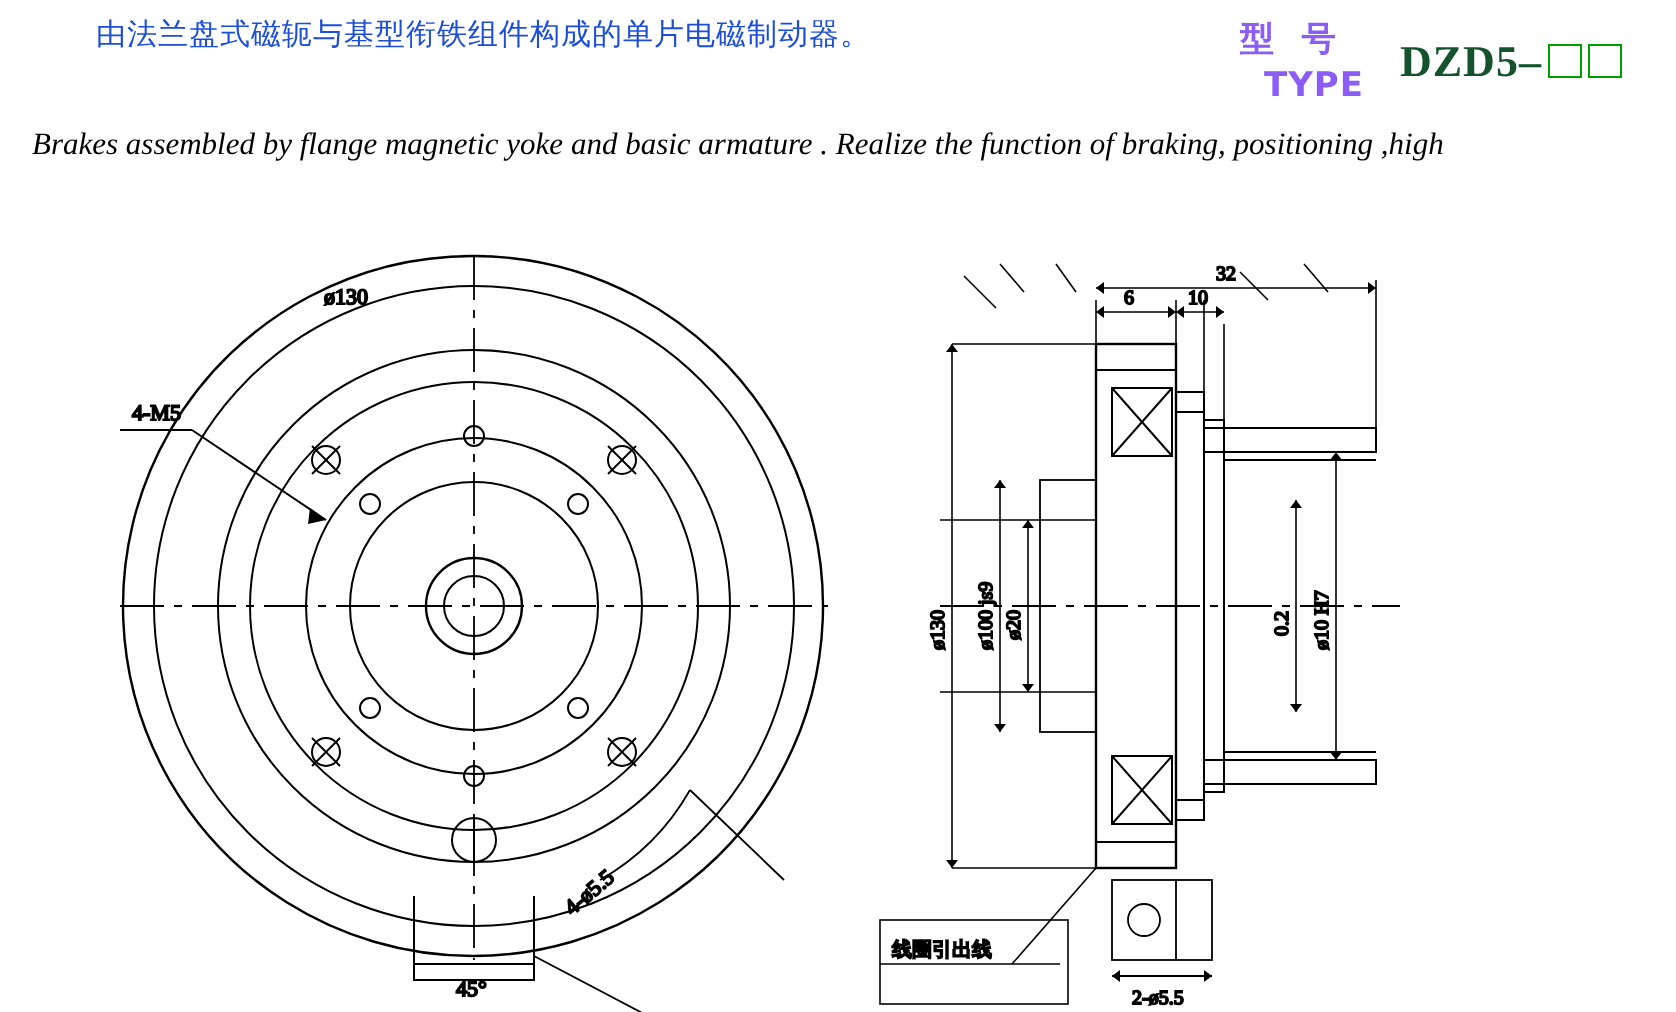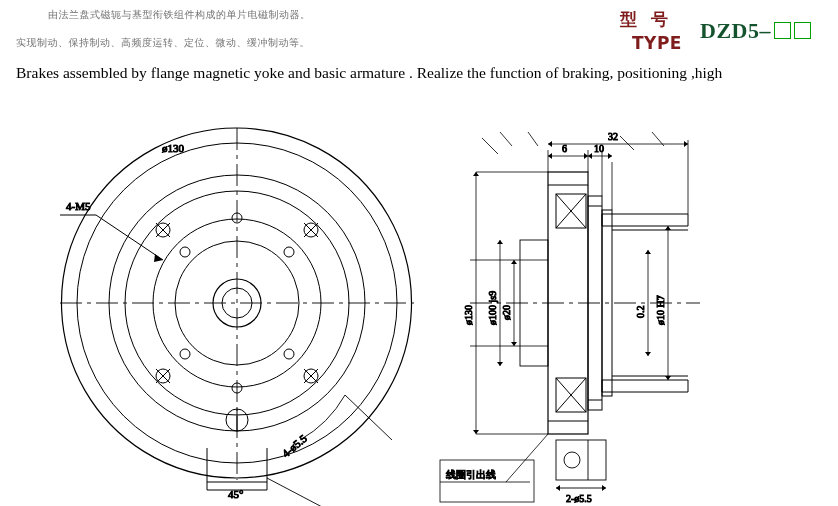--- a/index.html
+++ b/index.html
@@ -12,37 +12,37 @@
     width: 838px;
     height: 506px;
     background: #ffffff;
     overflow: hidden;
     font-family: "Liberation Serif", serif;
     color: #000000;
   }
   .cn-line {
     position: absolute;
     font-family: "DejaVu Sans", sans-serif;
-    font-size: 10px;
+    font-size: 15px;
     letter-spacing: 0.5px;
-    color: #737373;
+    color: #1d4ed8;
     white-space: nowrap;
   }
   .en-line {
     position: absolute;
     font-family: "Liberation Serif", serif;
     font-size: 15.5px;
     color: #000000;
     white-space: nowrap;
   }
   .type-label {
     position: absolute;
     font-family: "DejaVu Sans", sans-serif;
     font-weight: bold;
-    color: #7f1d1d;
+    color: #8b5cf6;
     white-space: nowrap;
   }
   #type-cn {
     left: 620px;
     top: 8px;
     font-size: 17px;
     letter-spacing: 4px;
   }
   #type-en {
     left: 616px;
@@ -81,22 +81,21 @@
     font-family: "Liberation Serif", serif;
     fill: #000;
   }
 </style>
 </head>
 <body>
 
 <div id="page">
 
   <div class="cn-line" id="cn1" style="left:48px; top:8px;">由法兰盘式磁轭与基型衔铁组件构成的单片电磁制动器。</div>
-  <div class="cn-line" id="cn2" style="left:16px; top:36px;">实现制动、保持制动、高频度运转、定位、微动、缓冲制动等。</div>
-  <div class="en-line" id="en1" style="left:16px; top:64px;">Brakes assembled by flange magnetic yoke and basic armature . Realize the function of braking, positioning  ,high</div>
+  <div class="en-line" id="en1" style="left:16px; top:64px;font-style:italic;">Brakes assembled by flange magnetic yoke and basic armature . Realize the function of braking, positioning  ,high</div>
 
   <div class="type-label" id="type-cn">型 号</div>
   <div class="type-label" id="type-en">TYPE</div>
 
   <div id="model-code">
     <span>DZD5</span><span>–</span><span class="box-sq"></span><span class="box-sq"></span>
   </div>
 
   <svg id="drawing" viewBox="0 0 838 396">
     <g stroke="#000" fill="none" stroke-width="1">

